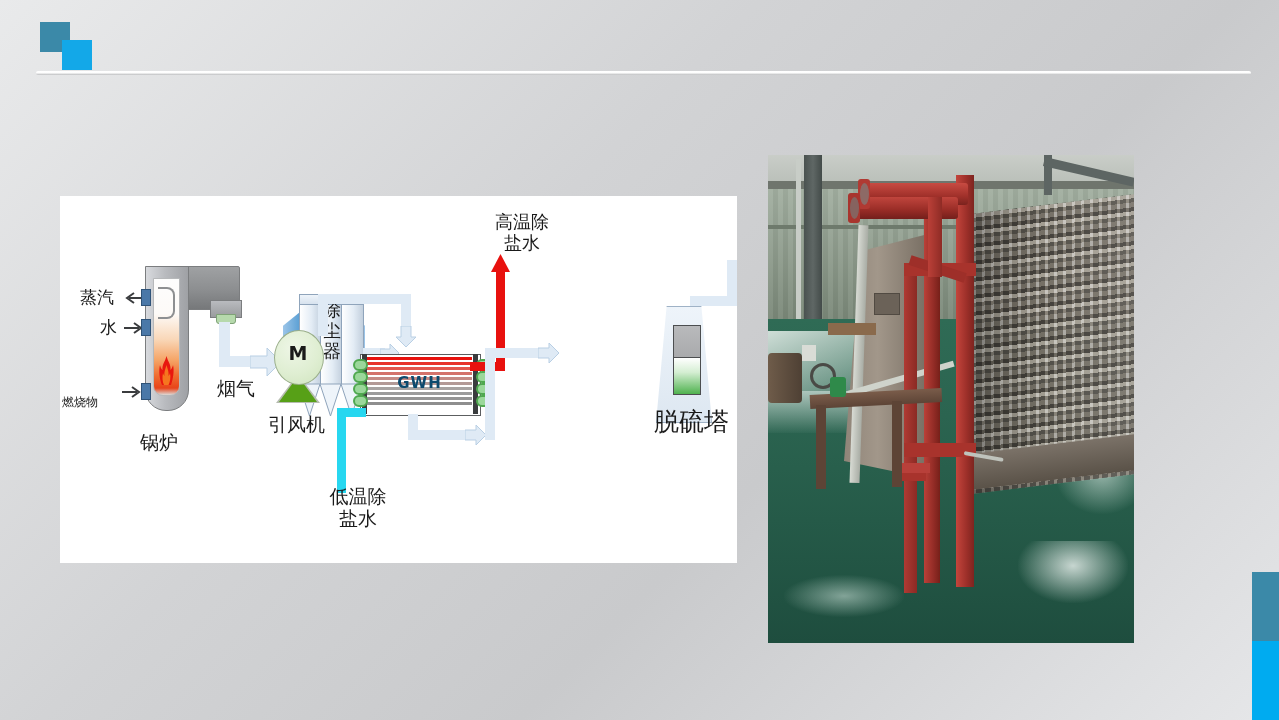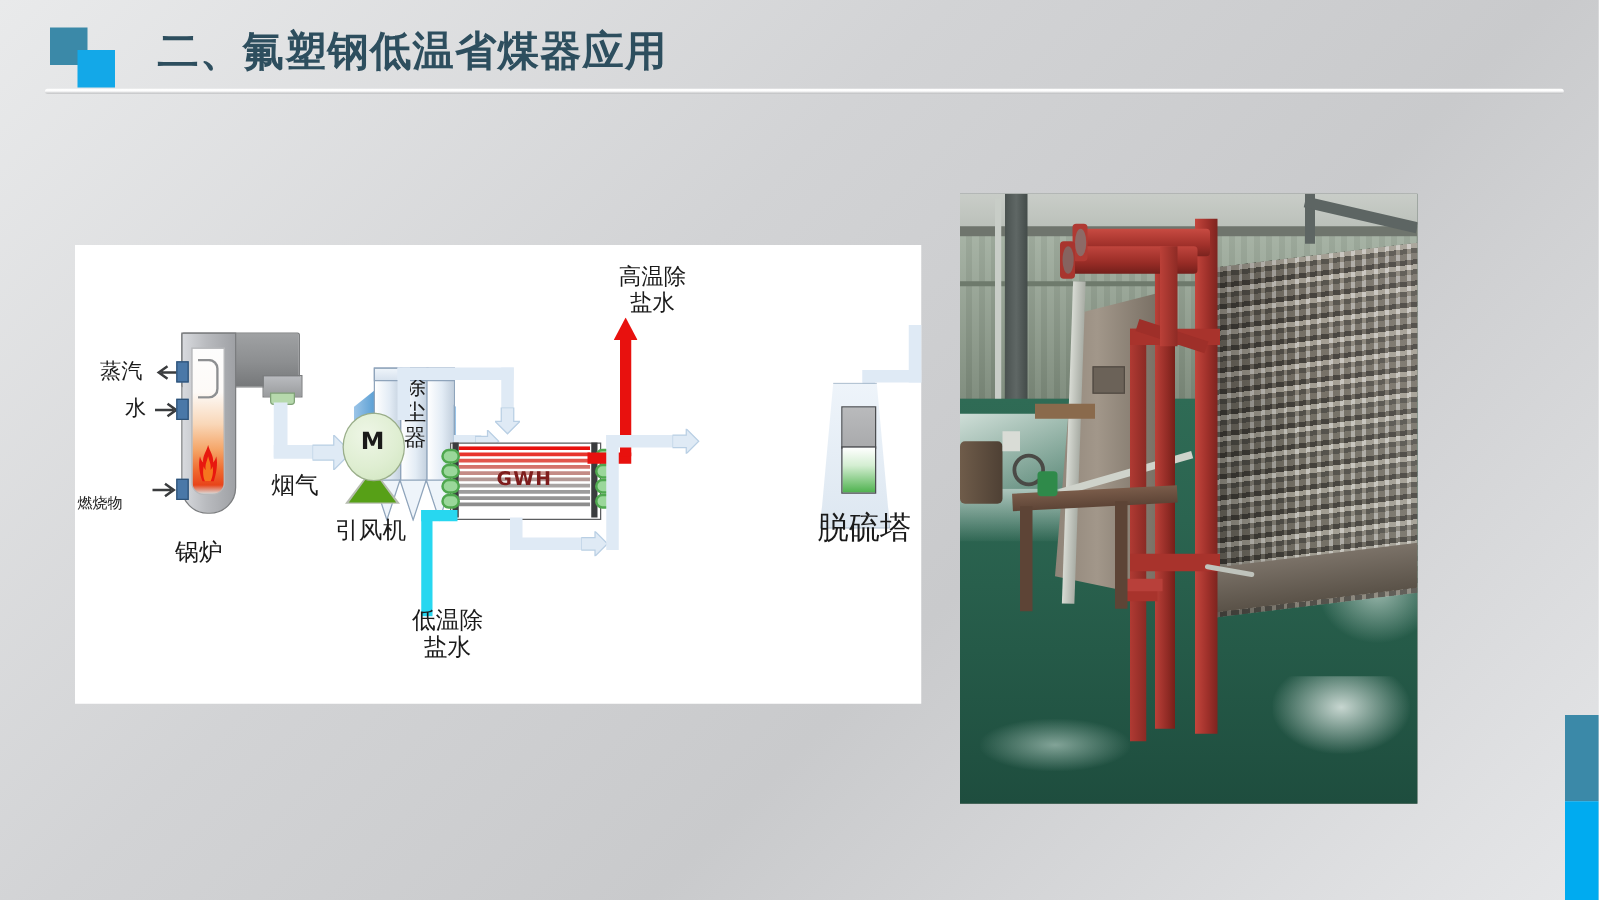--- a/index.html
+++ b/index.html
@@ -126,21 +126,21 @@
   
   .gwh-frame{
     left:300px;top:158px;width:119px;height:60px;
     background:#ffffff;border:1.5px solid #5c5e60;
   }
   .gwh-bar{position:absolute;top:158px;width:5px;height:60px;background:#3a3c3e;}
   .gwh-tubes{position:absolute;left:307px;top:161px;width:105px;height:54px;overflow:hidden;}
   .gwh-tube{height:3px;margin-bottom:2px;}
   .gwh-txt{
     position:absolute;left:300px;top:178px;width:119px;text-align:center;
-    font-size:15px;font-weight:bold;color:#7f1d1d;letter-spacing:1px;
+    font-size:15px;font-weight:bold;color:#0c4a6e;letter-spacing:1px;
     font-family:"DejaVu Sans","Liberation Sans",sans-serif;
   }
   .ubend{position:absolute;width:11px;height:8px;border:2px solid #4fa84f;border-radius:6px;background:#9ad79a;}
 
   
   .redpipe{position:absolute;background:#e8110e;}
   
   .cyanpipe{position:absolute;background:#27d7f0;}
 
   
@@ -168,21 +168,20 @@
   .ph{position:absolute;}
 </style>
 </head>
 <body>
 
 <div class="slide">
 
   <div class="deco deco-sq1"></div>
   <div class="deco deco-sq2"></div>
 
-  <div class="title">二、氟塑钢低温省煤器应用</div>
   <div class="divider"></div>
 
   <div class="diagram">
 
     <div class="dglabel" style="left:20px;top:92px;font-size:17px;">蒸汽</div>
     <div class="dglabel" style="left:40px;top:122px;font-size:17px;">水</div>
     <div class="dglabel" style="left:2px;top:200px;font-size:12px;">燃烧物</div>
     <div class="dglabel" style="left:80px;top:236px;font-size:19px;">锅炉</div>
 
     <svg class="dg" style="left:62px;top:95px;" width="24" height="14" viewBox="0 0 24 14">

